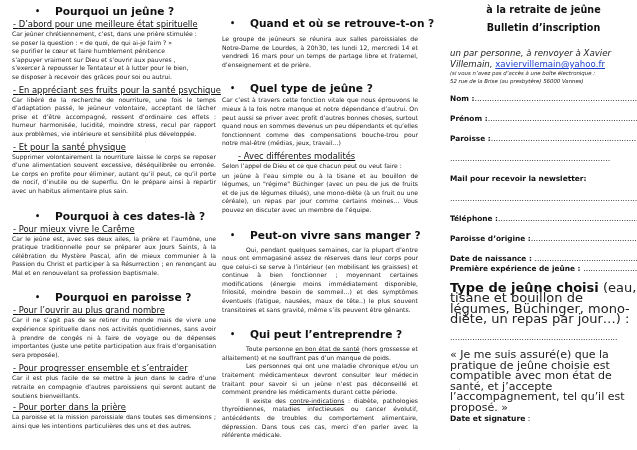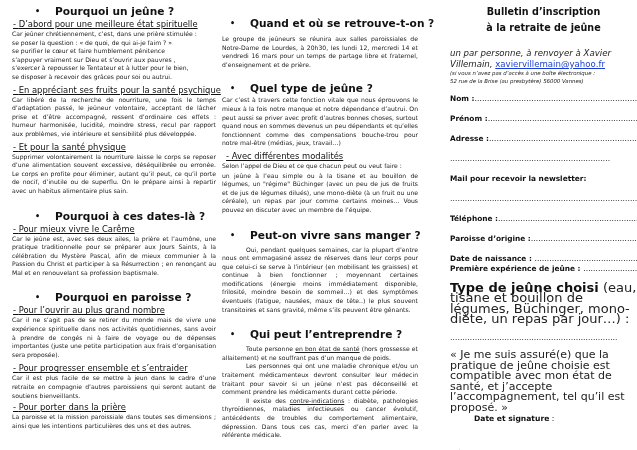--- a/index.html
+++ b/index.html
@@ -109,21 +109,20 @@
   .attest {
     font-size: 11px;
     line-height: 10.6px;
     color: #222;
   }
   .sign {
     font-size: 7.6px;
     line-height: 10.6px;
     font-weight: bold;
     color: #111;
-    margin-left: 24px;
   }
   .footer-note {
     font-size: 5.4px;
     line-height: 8.8px;
     color: #333;
   }
 </style>
 </head>
 <body>
 
@@ -163,45 +162,45 @@
 </div>
 
 <div class="col" id="col2">
 
   <div class="h-bullet"><span class="dot">•</span><span>Quand et où se retrouve-t-on ?</span></div>
   <div class="para" style="margin-top:4px;">Le groupe de jeûneurs se réunira aux salles paroissiales de Notre-Dame de Lourdes, à 20h30, les lundi 12, mercredi 14 et vendredi 16 mars pour un temps de partage libre et fraternel, d’enseignement et de prière.</div>
 
   <div class="h-bullet" style="margin-top:12px;"><span class="dot">•</span><span>Quel type de jeûne ?</span></div>
   <div class="para">Car c’est à travers cette fonction vitale que nous éprouvons le mieux à la fois notre manque et notre dépendance d’autrui. On peut aussi se priver avec profit d’autres bonnes choses, surtout quand nous en sommes devenus un peu dépendants et qu’elles fonctionnent comme des compensations bouche-trou pour notre mal-être (médias, jeux, travail…)</div>
 
-  <div class="subhead" style="margin-left:4px; margin-top:3px;"><span>- Avec différentes modalités</span></div>
+  <div class="subhead" style="margin-left:16px; margin-top:3px;"><span>- Avec différentes modalités</span></div>
   <div class="para" style="margin-bottom:1px;">Selon l’appel de Dieu et ce que chacun peut ou veut faire :</div>
   <div class="para">un jeûne à l’eau simple ou à la tisane et au bouillon de légumes, un "régime" Büchinger (avec un peu de jus de fruits et de jus de légumes dilués), une mono-diète (à un fruit ou une céréale), un repas par jour comme certains moines… Vous pouvez en discuter avec un membre de l’équipe.</div>
 
   <div class="h-bullet" style="margin-top:13px;"><span class="dot">•</span><span>Peut-on vivre sans manger ?</span></div>
   <div class="para indent" style="margin-top:3px;">Oui, pendant quelques semaines, car la plupart d’entre nous ont emmagasiné assez de réserves dans leur corps pour que celui-ci se serve à l’intérieur (en mobilisant les graisses) et continue à bien fonctionner ; moyennant certaines modifications (énergie moins immédiatement disponible, frilosité, moindre besoin de sommeil…) et des symptômes éventuels (fatigue, nausées, maux de tête..) le plus souvent transitoires et sans gravité, même s’ils peuvent être gênants.</div>
 
   <div class="h-bullet" style="margin-top:13px;"><span class="dot">•</span><span>Qui peut l’entreprendre ?</span></div>
   <div class="para indent" style="margin-top:3px;"><span>Toute personne </span><span class="u">en bon état de santé</span><span> (hors grossesse et allaitement) et ne souffrant pas d’un manque de poids.</span></div>
   <div class="para indent">Les personnes qui ont une maladie chronique et/ou un traitement médicamenteux devront consulter leur médecin traitant pour savoir si un jeûne n’est pas déconseillé et comment prendre les médicaments durant cette période.</div>
   <div class="para indent"><span>Il existe des </span><span class="u">contre-indications</span><span> : diabète, pathologies thyroïdiennes, maladies infectieuses ou cancer évolutif, antécédents de troubles du comportement alimentaire, dépression. Dans tous ces cas, merci d’en parler avec la référente médicale.</span></div>
 </div>
 
 <div class="col" id="col3">
 
+  <div class="title">à la retraite de jeûne</div>
   <div class="title" style="margin-top:2px;">Bulletin d’inscription</div>
-  <div class="title">à la retraite de jeûne</div>
 
   <div class="intro-italic" style="margin-top:12px;"><span>un par personne, à renvoyer à Xavier Villemain, </span><a class="email-link" style="color: rgb(26, 63, 208);">xaviervillemain@yahoo.fr</a></div>
   <div class="small-italic">(si vous n’avez pas d’accès à une boîte électronique :</div>
   <div class="small-italic">52 rue de la Brise (au presbytère) 56000 Vannes)</div>
 
   <div class="field" style="margin-top:9px;"><span>Nom :</span><span style="font-weight:normal">……………………………………………………………………………………</span></div>
   <div class="field" style="margin-top:10px;"><span>Prénom :</span><span style="font-weight:normal">……………………………………………………………………………………</span></div>
-  <div class="field" style="margin-top:10px;"><span>Adresse :</span><span style="font-weight:normal">……………………………………………………………………………………</span></div>
+  <div class="field" style="margin-top:10px;"><span>Paroisse :</span><span style="font-weight:normal">……………………………………………………………………………………</span></div>
   <div class="dots-line" style="margin-top:10px; width:160px;">……………………………………………………………………………………</div>
 
   <div class="field" style="margin-top:10px;">Mail  pour recevoir la newsletter:</div>
   <div class="dots-line" style="margin-top:10px;">……………………………………………………………………………………</div>
 
   <div class="field" style="margin-top:10px;"><span>Téléphone :</span><span style="font-weight:normal">……………………………………………………………………………………</span></div>
   <div class="field" style="margin-top:10px;"><span>Paroisse d’origine :</span><span style="font-weight:normal">……………………………………………………………………………………</span></div>
 
   <div class="field" style="margin-top:10px;"><span>Date de naissance : </span><span style="font-weight:normal">……………………………………………………………………………………</span></div>
   <div class="field"><span>Première expérience de jeûne : </span><span style="font-weight:normal">……………………………………………………………………………………</span></div>

